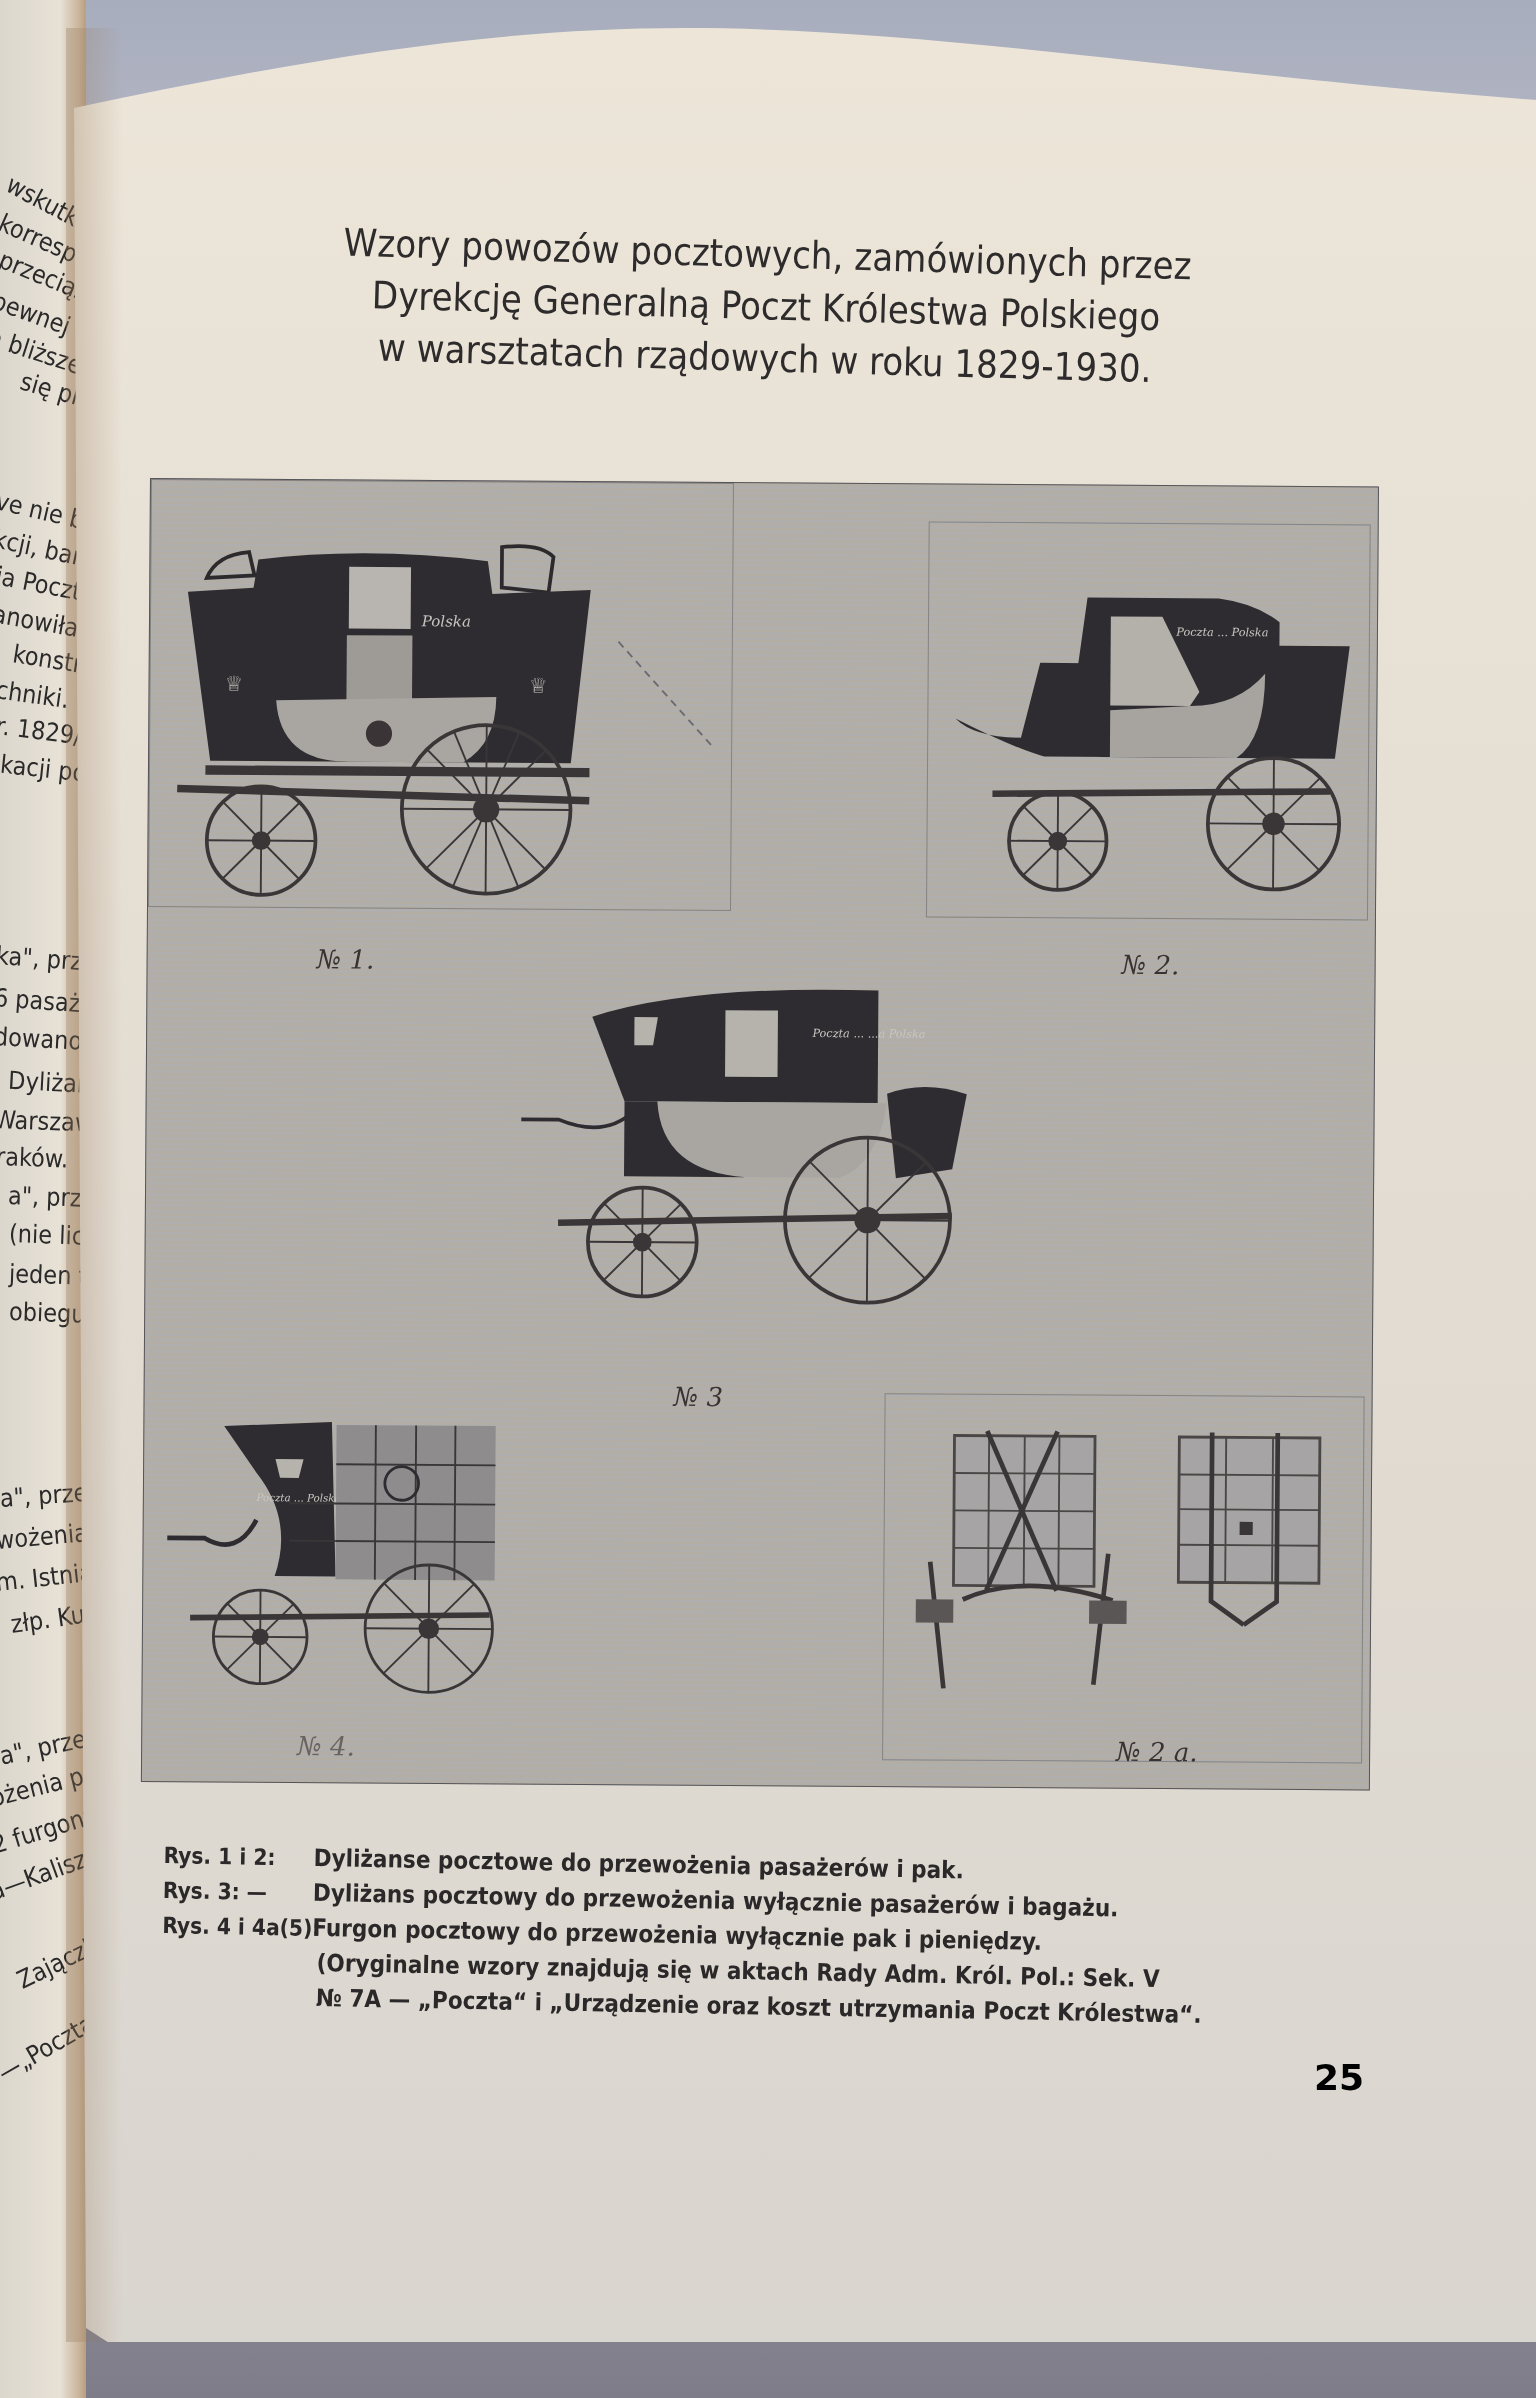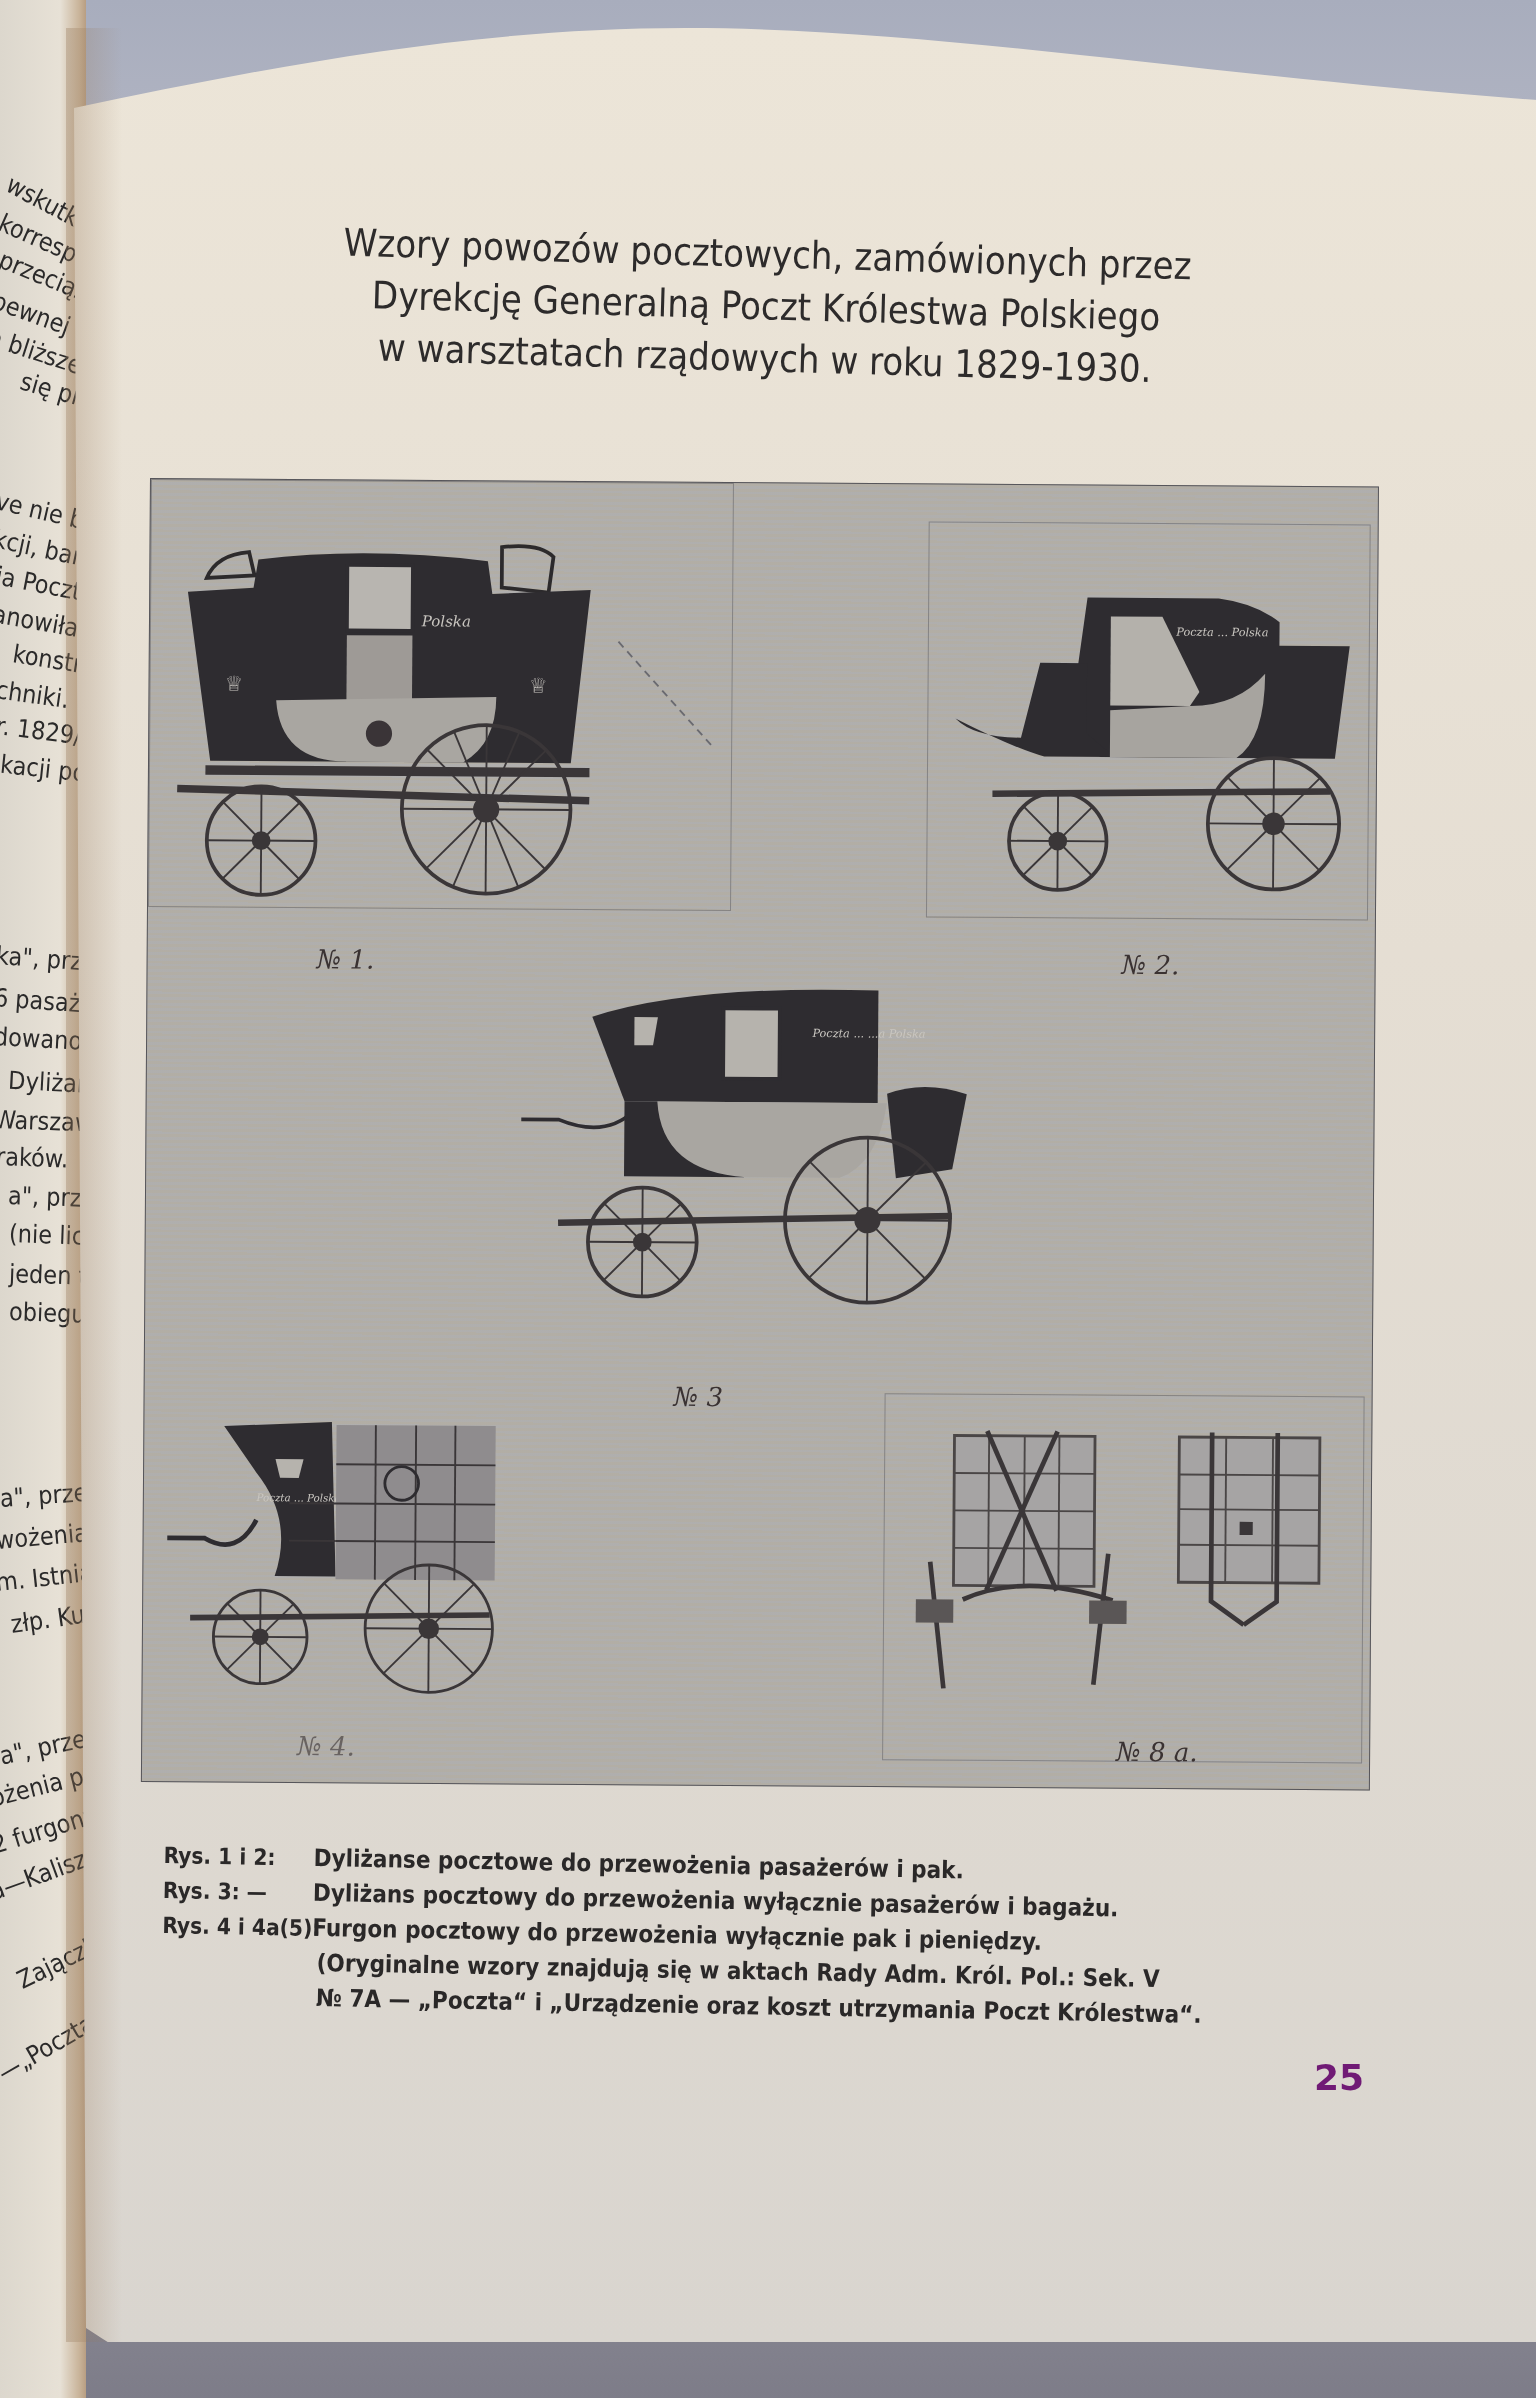--- a/index.html
+++ b/index.html
@@ -62,21 +62,21 @@
     position:absolute; left:164px; top:1838px; width:1237px;
     font-family:"DejaVu Sans Condensed","DejaVu Sans", sans-serif;
     font-weight:bold; font-size:24px; line-height:35px; color:#2a2828;
     transform:rotate(1.1deg); transform-origin:left top;
   }
   .cap-row { display:flex; white-space:nowrap; }
   .cap-key { width:150px; flex:none; font-size:22.5px; }
   .cap-indent { padding-left:155px; white-space:nowrap; }
   .page-number {
     position:absolute; left:1314px; top:2057px;
-    font-family:"DejaVu Sans", sans-serif; font-weight:bold; font-size:36px; color:#701a75;
+    font-family:"DejaVu Sans", sans-serif; font-weight:bold; font-size:36px; color:#000000;
   }
   svg { position:absolute; overflow:visible; }
 </style>
 </head>
 <body>
 
 <div class="backdrop-top"></div>
 <div class="backdrop-bottom"></div>
 
 <div class="left-page">
@@ -286,21 +286,21 @@
       <path d="M320 0 L320 180 L355 205"></path>
         <path d="M390 0 L390 180 L355 205"></path>
       <path d="M55 180 Q120 150 215 180"></path>
       <line x1="20" y1="140" x2="35" y2="275"></line>
         <line x1="210" y1="130" x2="195" y2="270"></line>
     </g>
     <rect x="5" y="180" width="40" height="25" fill="#5a5656"></rect>
     <rect x="190" y="180" width="40" height="25" fill="#5a5656"></rect>
     <rect x="350" y="95" width="14" height="14" fill="#3a3638"></rect>
   </svg>
-  <div class="fig-label" style="left:974px;top:1251px;">№ 8 a.</div>
+  <div class="fig-label" style="left:974px;top:1251px;">№ 2 a.</div>
 </div>
 
 <div class="caption">
   <div class="cap-row">
     <span class="cap-key">Rys. 1 i 2:</span>
     <span>Dyliżanse pocztowe do przewożenia pasażerów i pak.</span>
   </div>
   <div class="cap-row">
     <span class="cap-key">Rys. 3: —</span>
     <span>Dyliżans pocztowy do przewożenia wyłącznie pasażerów i bagażu.</span>

